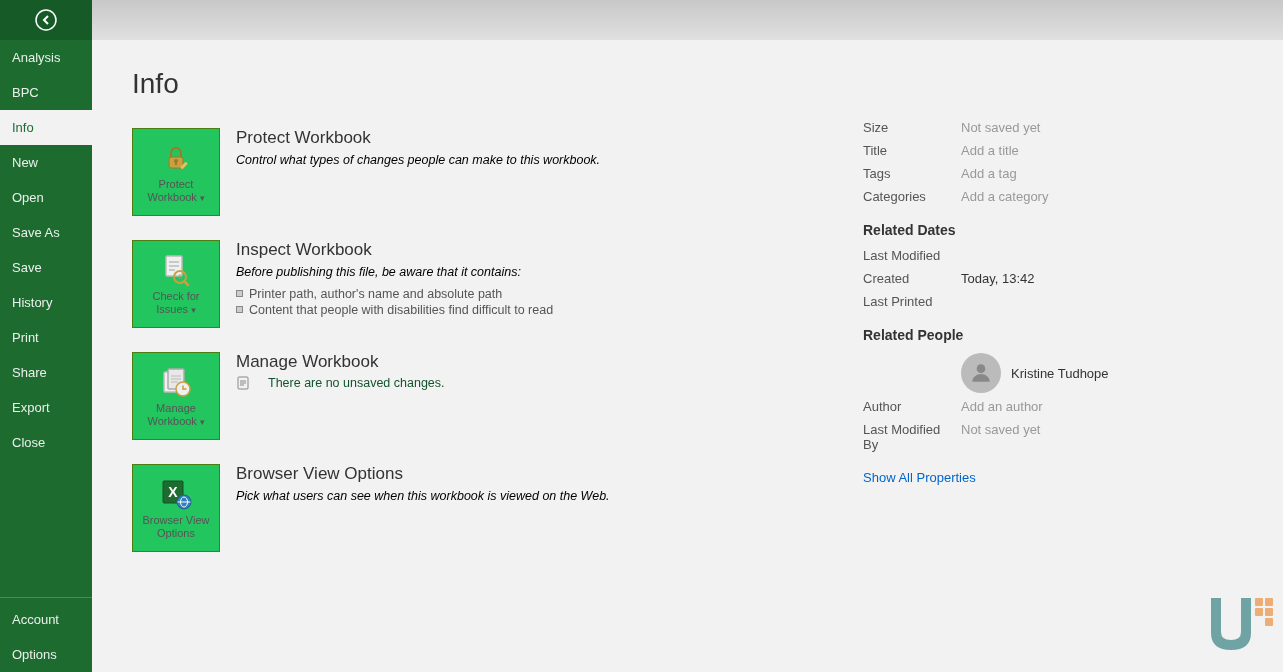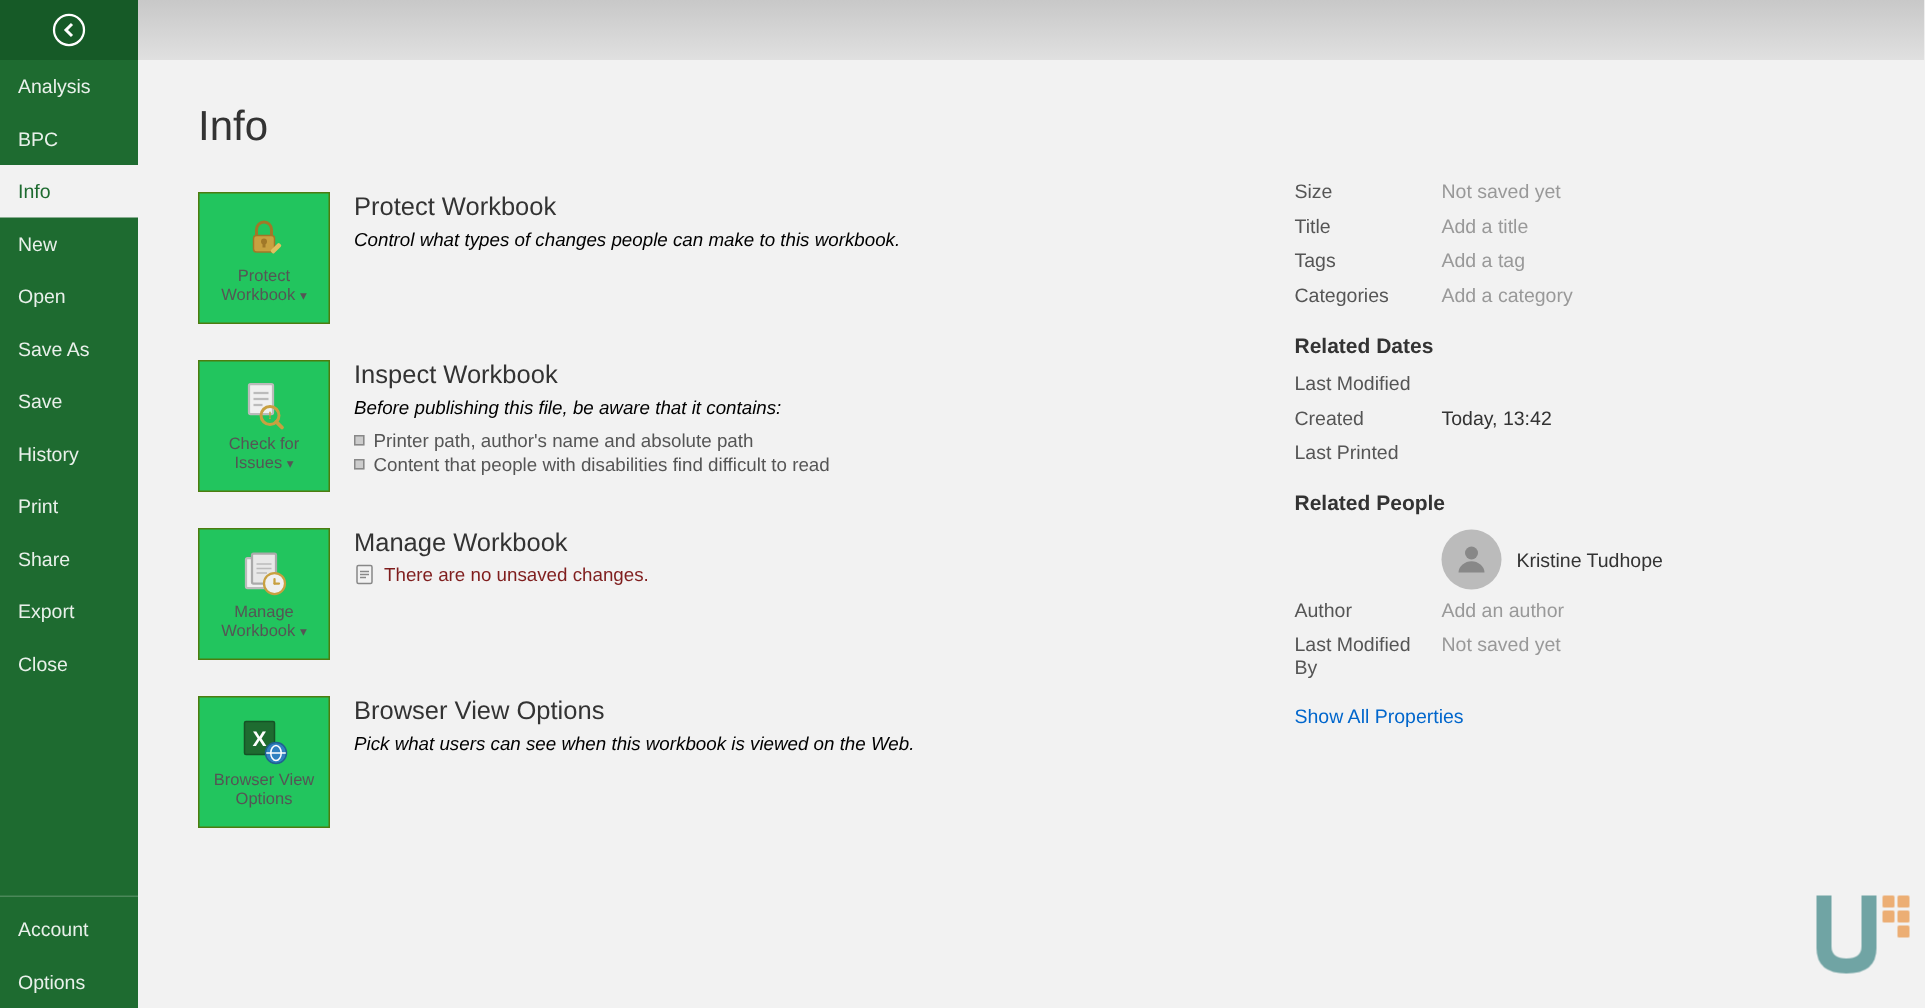--- a/index.html
+++ b/index.html
@@ -119,23 +119,23 @@
     .bullet-sq {
       width: 7px; height: 7px;
       border: 1px solid #888;
       background: #ccc;
       display: inline-block;
       flex-shrink: 0;
     }
     .manage-note {
       display: flex;
       align-items: center;
-      gap: 6px;
+      gap: 18px;
       font-size: 12.5px;
-      color: #7f1d1d;
+      color: #14532d;
       margin-top: 4px;
     }
 
     
     .right-panel {
       width: 380px;
       flex-shrink: 0;
       font-size: 13px;
       color: #333;
     }

